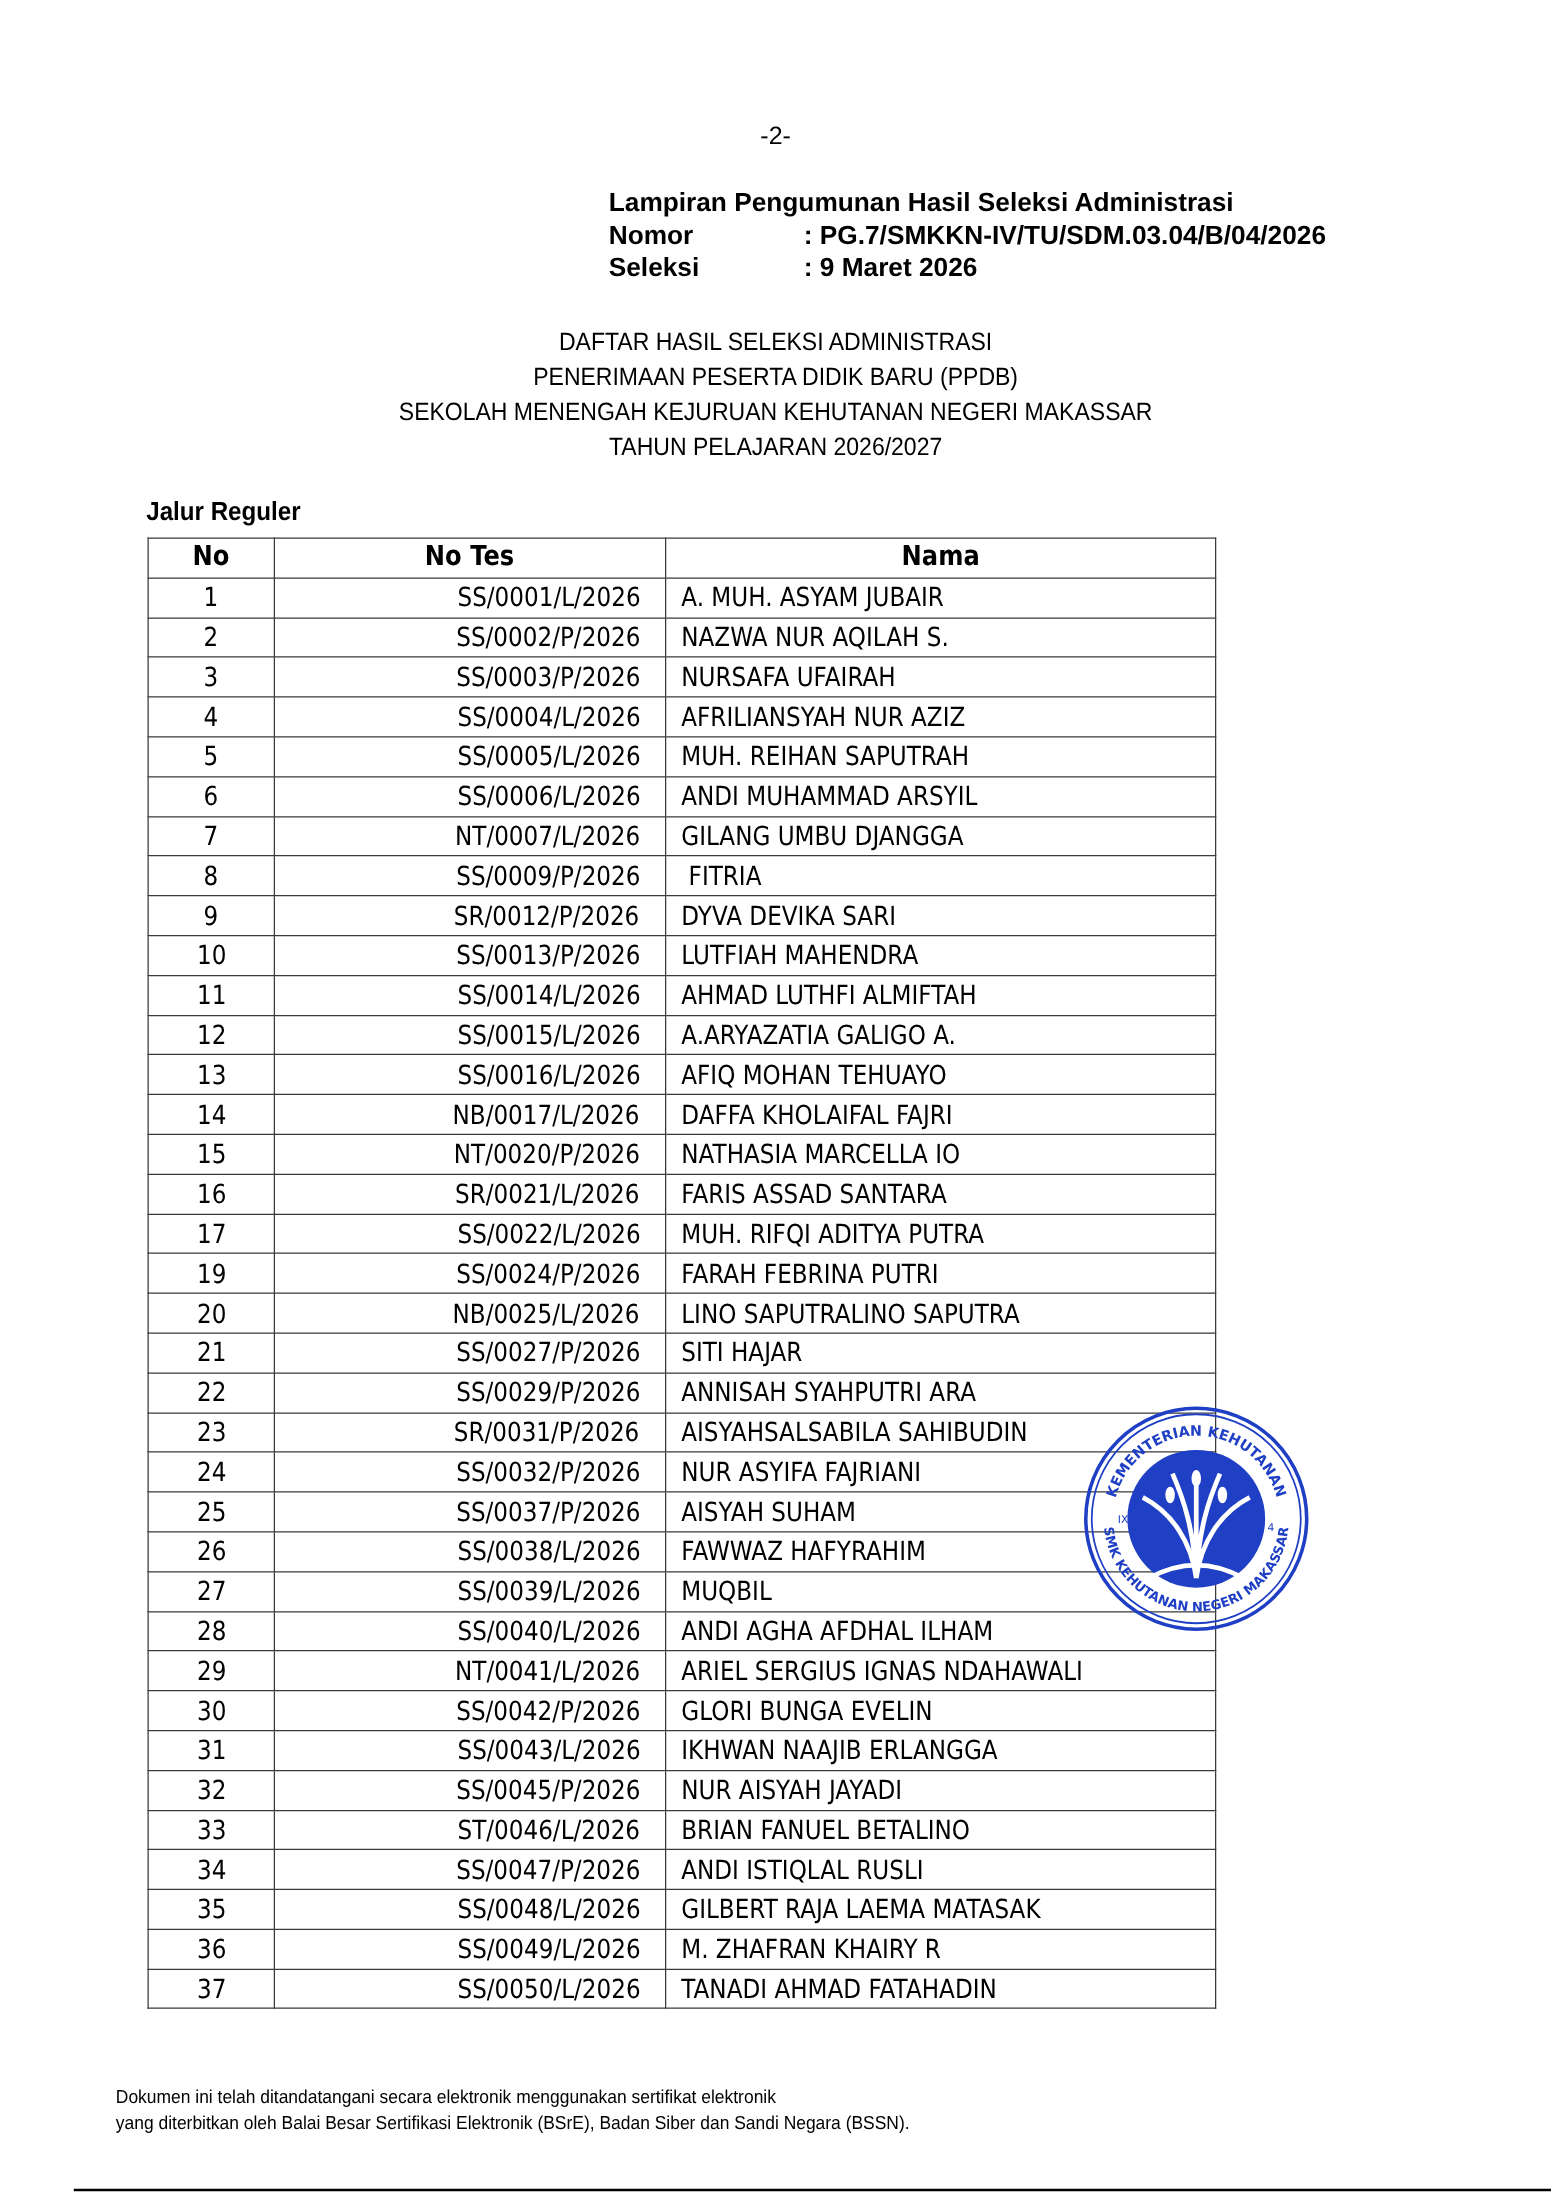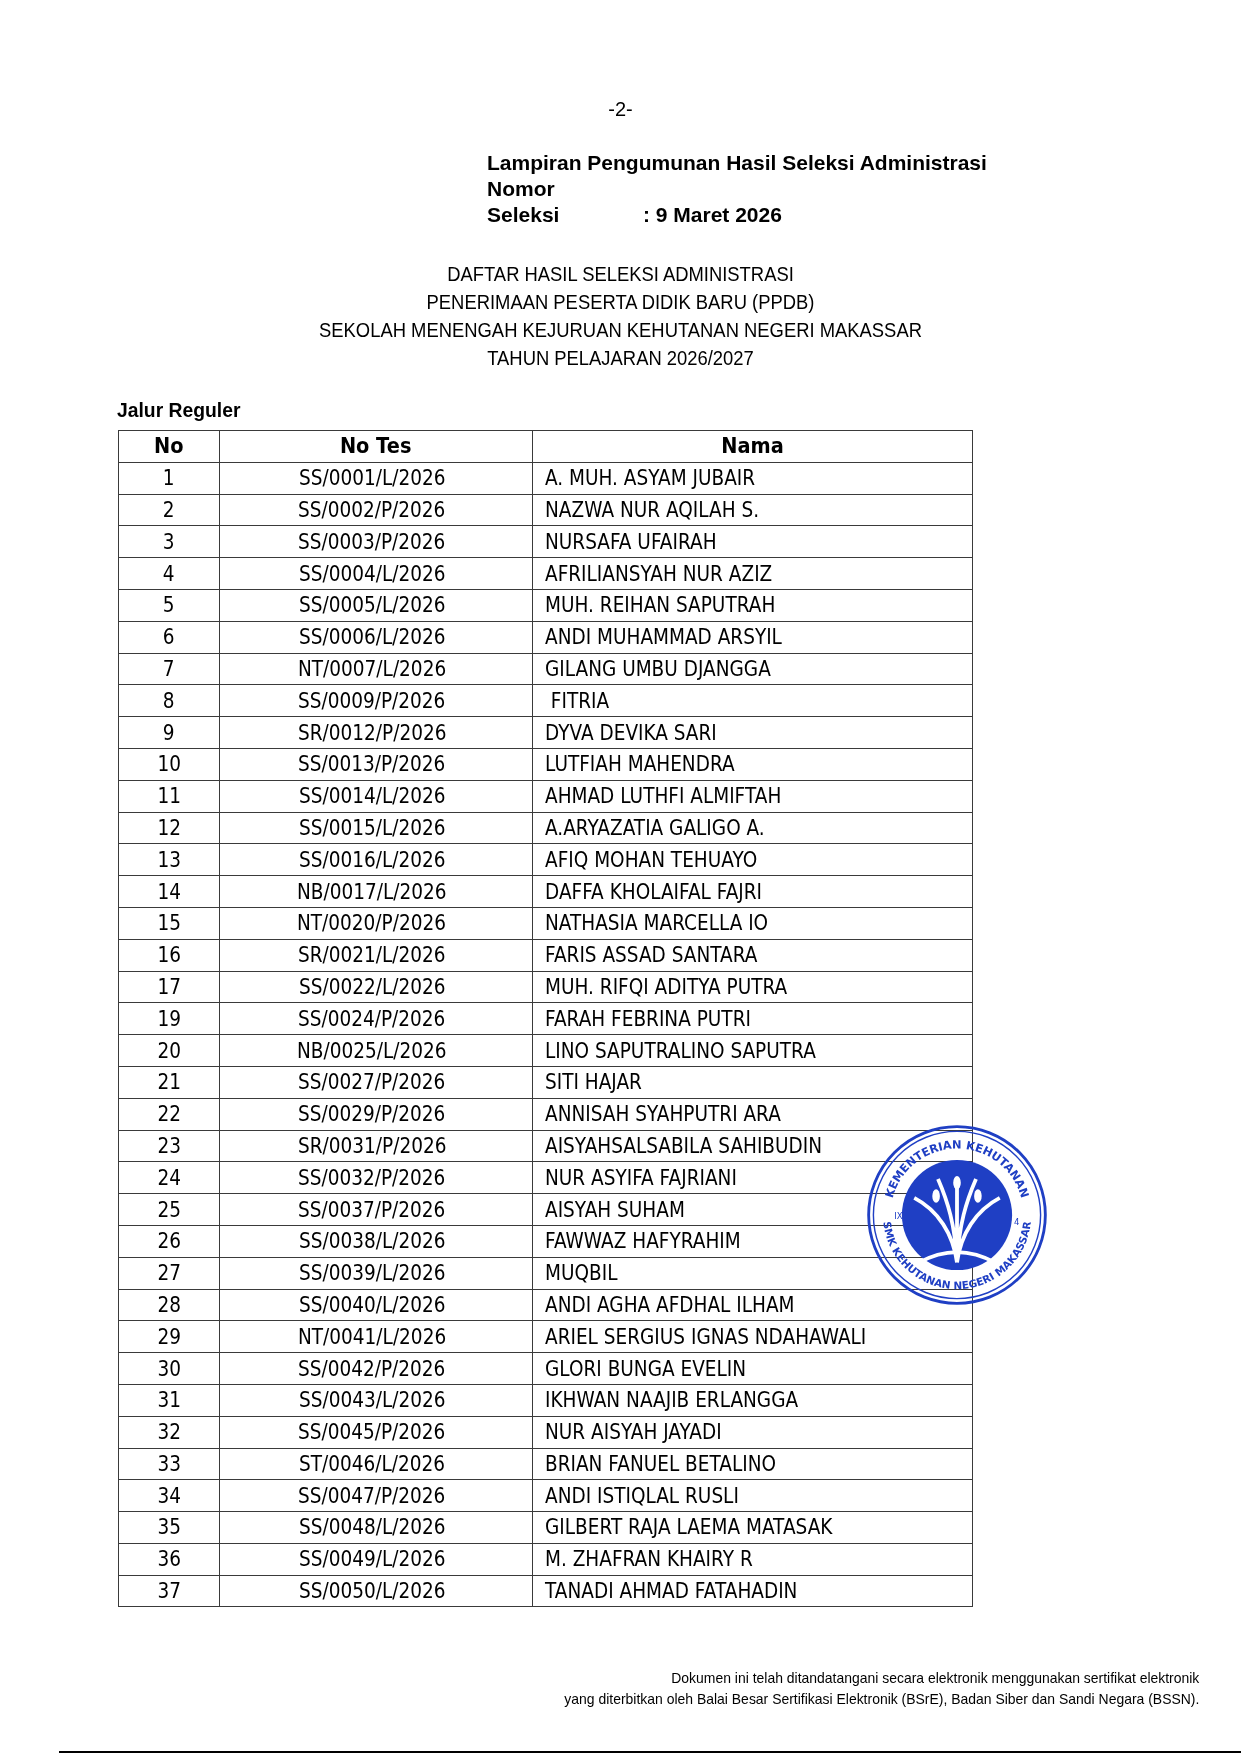--- a/index.html
+++ b/index.html
@@ -16,42 +16,43 @@
 
   .titles { position: absolute; left: 0; width: 1241px; top: 260px; text-align: center; font-weight: normal; font-size: 20px; line-height: 28px; }
   .titles div { transform: scaleX(0.92); }
 
   .section-label { position: absolute; left: 117px; top: 398px; font-weight: bold; font-size: 21px; transform: scaleX(0.92); transform-origin: left; }
 
   table.results { position: absolute; left: 118px; top: 430px; width: 855px; border-collapse: collapse; font-size: 21px; }
   table.results th, table.results td { border: 1.5px solid #3a3a3a; height: 30.8px; padding: 0; line-height: 28px; }
   table.results th { font-weight: bold; text-align: center; font-size: 22px; }
   table.results td.no { text-align: center; width: 100px; }
-  table.results td.tes { width: 300px; padding-left: 12px; text-align: center; }
+  table.results td.tes { width: 300px; padding-left: 12px; text-align: right; }
   table.results td.nama { padding-left: 12px; text-align: left; }
   table.results th.c-no { width: 100px; }
   table.results th.c-tes { width: 312px; }
   .cond { display: inline-block; transform: scaleX(0.88); transform-origin: left; white-space: nowrap; }
   .cond-c { display: inline-block; transform: scaleX(0.88); white-space: nowrap; }
 
-  .footer-note { position: absolute; left: 0; width: 100%; top: 1667px; text-align: right; font-size: 15px; line-height: 21px; padding-left: 51px; box-sizing: border-box; }
+  .footer-note { position: absolute; left: 0; width: 100%; top: 1667px; text-align: left; font-size: 15px; line-height: 21px; padding-left: 51px; box-sizing: border-box; }
   .footer-note div { transform: scaleX(0.93); }
   .footer-rule { position: absolute; left: 59px; right: 0; top: 1751px; height: 2px; background: #000; }
 
   .stamp { position: absolute; left: 862px; top: 1120px; width: 190px; height: 190px; }
 </style>
 </head>
 <body>
 
 <div class="page-num sans"><span>-2-</span></div>
 
 <div class="lampiran sans">
   <div class="row">Lampiran Pengumunan Hasil Seleksi Administrasi</div>
   <div class="row">
     <span class="lbl">Nomor</span>
+    <span>: PG.7/SMKKN-IV/TU/SDM.03.04/B/04/2026</span>
   </div>
   <div class="row">
     <span class="lbl">Seleksi</span>
     <span>: 9 Maret 2026</span>
   </div>
 </div>
 
 <div class="titles sans">
   <div>DAFTAR HASIL SELEKSI ADMINISTRASI</div>
   <div>PENERIMAAN PESERTA DIDIK BARU (PPDB)</div>

